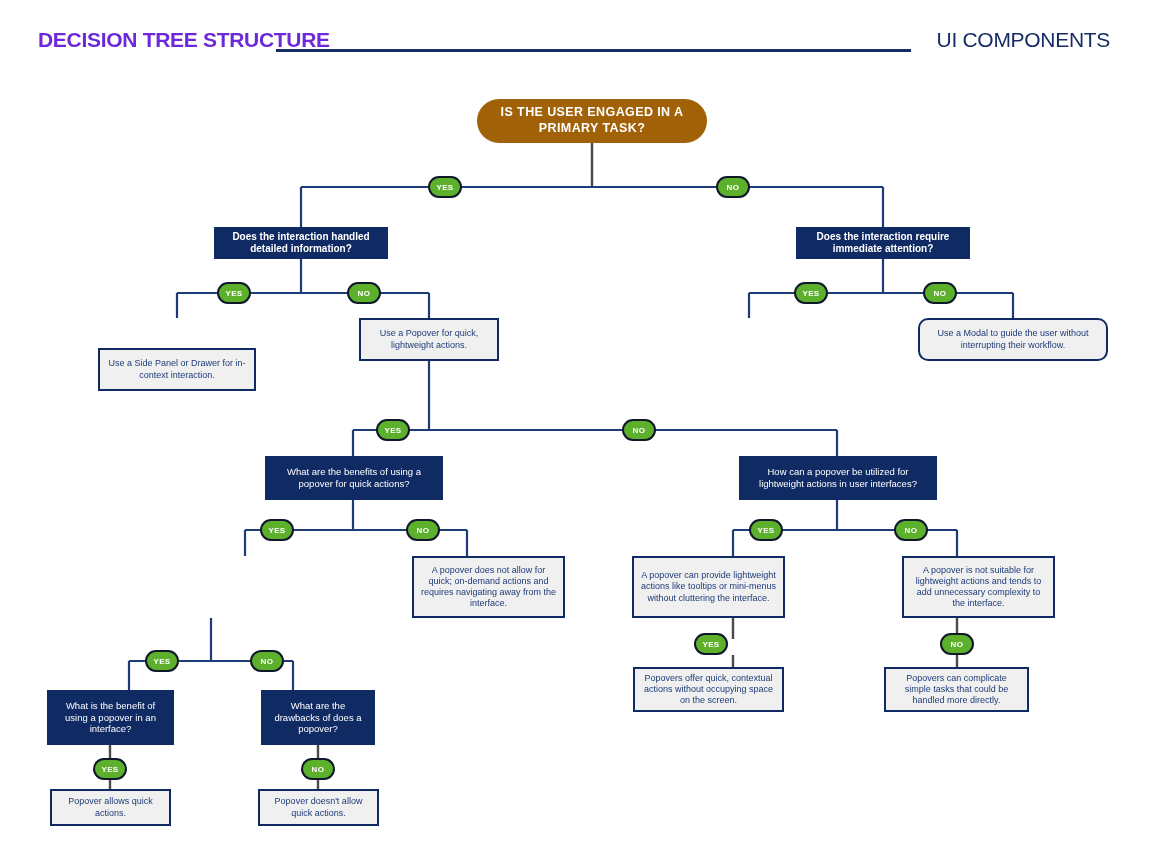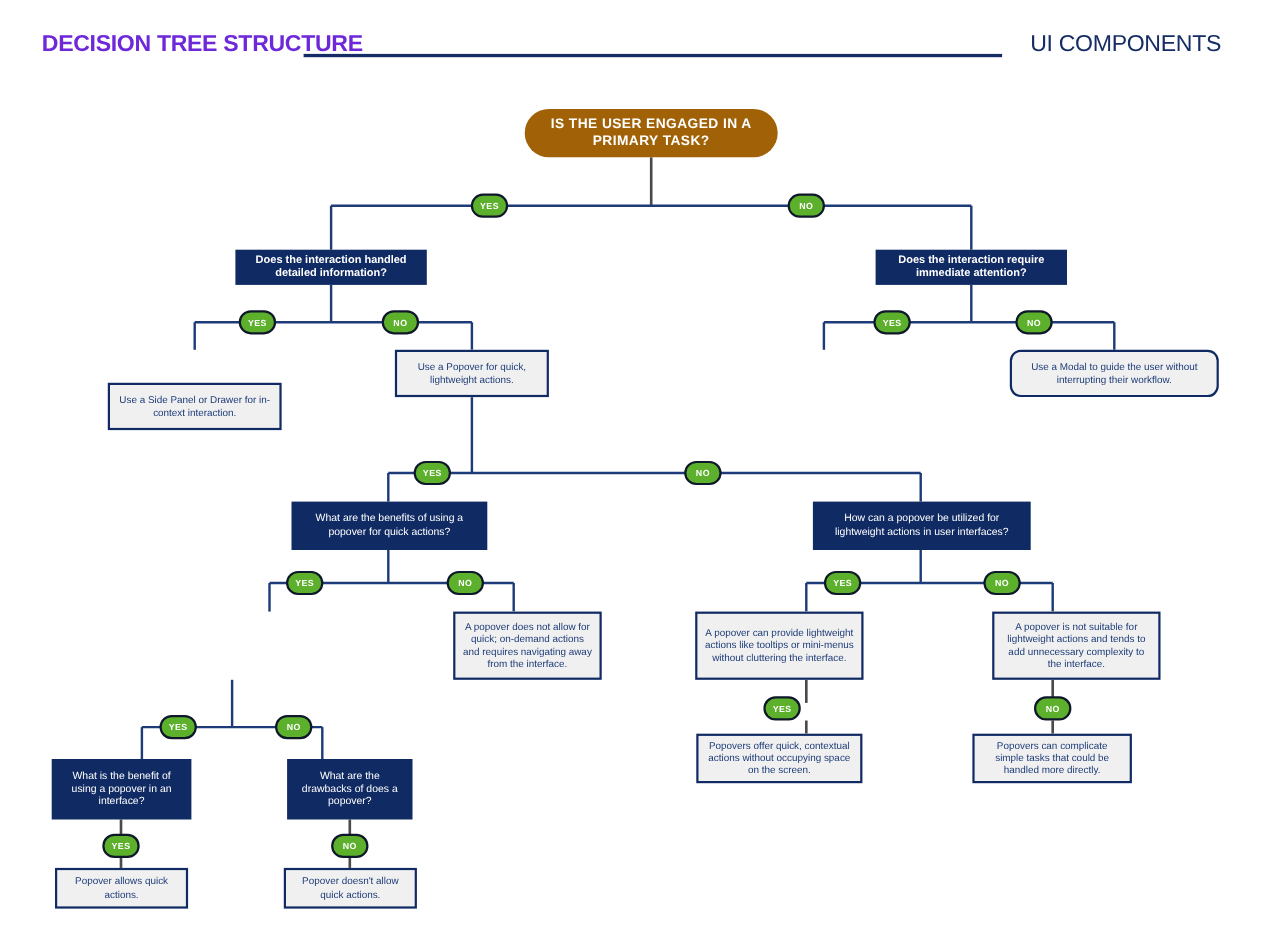--- a/index.html
+++ b/index.html
@@ -208,21 +208,21 @@
   <div class="badge" style="left:622px; top:419px;">NO</div>
 
   <div class="node question plain" style="left:265px; top:456px; width:178px; height:44px;">What are the benefits of using a popover for quick actions?</div>
   <div class="node question plain" style="left:739px; top:456px; width:198px; height:44px;">How can a popover be utilized for lightweight actions in user interfaces?</div>
 
   <div class="badge" style="left:260px; top:519px;">YES</div>
   <div class="badge" style="left:406px; top:519px;">NO</div>
   <div class="badge" style="left:749px; top:519px;">YES</div>
   <div class="badge" style="left:894px; top:519px;">NO</div>
 
-  <div class="node leaf" style="left:412px; top:556px; width:135px; height:62px;">A popover does not allow for quick; on-demand actions and requires navigating away from the interface.</div>
+  <div class="node leaf" style="left:412px; top:556px; width:153px; height:62px;">A popover does not allow for quick; on-demand actions and requires navigating away from the interface.</div>
   <div class="node leaf" style="left:632px; top:556px; width:153px; height:62px;">A popover can provide lightweight actions like tooltips or mini-menus without cluttering the interface.</div>
   <div class="node leaf" style="left:902px; top:556px; width:153px; height:62px;">A popover is not suitable for lightweight actions and tends to add unnecessary complexity to the interface.</div>
 
   <div class="badge" style="left:694px; top:633px;">YES</div>
   <div class="badge" style="left:940px; top:633px;">NO</div>
 
   <div class="node leaf" style="left:633px; top:667px; width:151px; height:45px;">Popovers offer quick, contextual actions without occupying space on the screen.</div>
   <div class="node leaf" style="left:884px; top:667px; width:145px; height:45px;">Popovers can complicate simple tasks that could be handled more directly.</div>
 
   <div class="badge" style="left:145px; top:650px;">YES</div>

